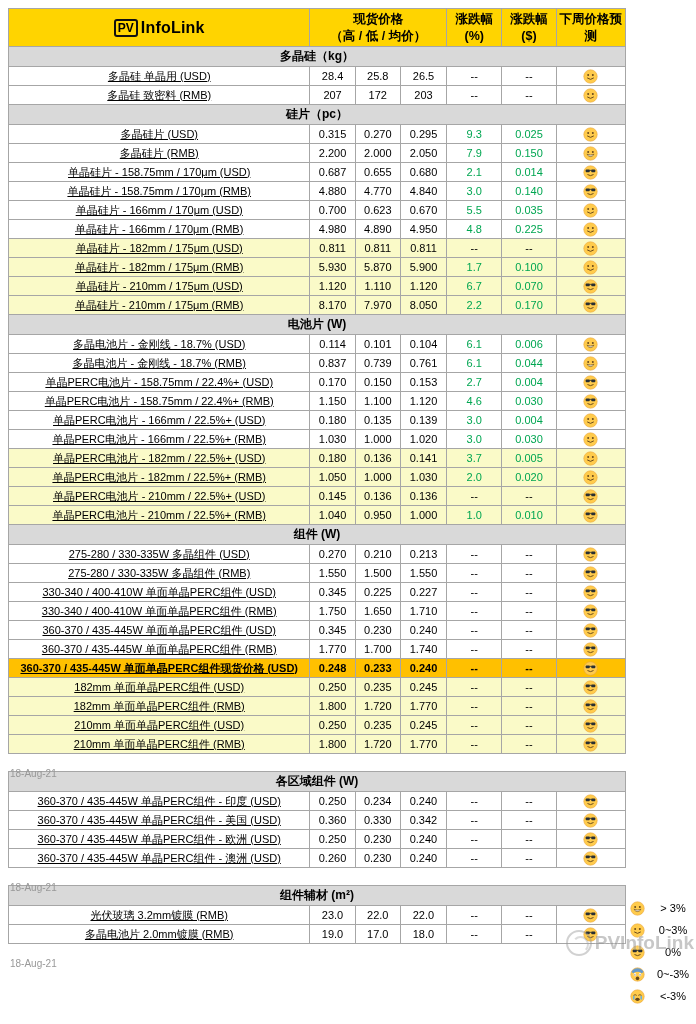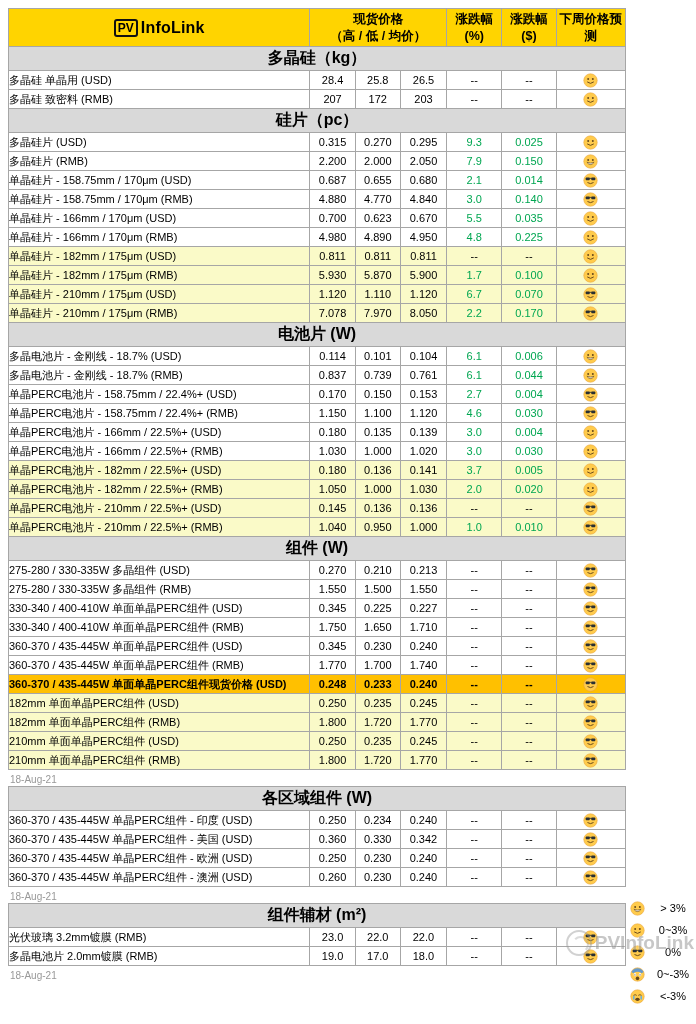--- a/index.html
+++ b/index.html
@@ -34,35 +34,35 @@
   .logo-cell { vertical-align:middle; }
   .logo-wrap { display:flex; align-items:center; justify-content:center; gap:3px; }
   .pv-box {
     display:inline-block; border:2px solid #111; border-radius:3px;
     font-size:12px; font-weight:800; padding:0 2px; line-height:14px;
   }
   .logo-text { font-size:16px; font-weight:800; letter-spacing:0.2px; }
 
   tr.section-row td {
     background:var(--section-gray,#D9D9D9);
-    font-weight:bold; font-size:16px; text-align:center;
+    font-weight:bold; font-size:12px; text-align:center;
     height:16px; padding:1px 0;
   }
   tr.data-row td { height:19px; font-size:11px; background:#fff; }
-  tr.data-row td.name { text-align:left; padding-left:0; white-space:nowrap; overflow:hidden; }
+  tr.data-row td.name { text-align:center; padding-left:0; white-space:nowrap; overflow:hidden;text-decoration:underline; }
   tr.data-row td.num  { text-align:center; }
   tr.data-row td.green { color:var(--positive-green,#00A651); }
   tr.data-row td.fc { text-align:center; }
   tr.data-row td.fc svg { vertical-align:middle; }
 
   tr.hl-yellow td { background:var(--highlight-yellow,#FAFAC8); }
   tr.hl-orange td { background:var(--highlight-orange,#FFC000); font-weight:bold; }
 
   .date {
-    font-size:10px; color:#999; padding:4px 0 3px 2px; height:16px;
+    font-size:10px; color:#999; padding:14px 0 3px 2px; height:16px;
   }
 
   .legend {
     position:absolute; left:630px; top:897px; width:66px;
     display:flex; flex-direction:column;
   }
   .legend-entry { display:flex; align-items:center; height:22px; gap:5px; }
   .legend-entry .lg-label { flex:1; font-size:11px; text-align:center; white-space:nowrap; }
   .legend-entry svg { flex:0 0 auto; }
 
@@ -284,21 +284,21 @@
             <td class="fc"><svg width="15" height="15" viewBox="0 0 20 20">
                 <circle cx="10" cy="10" r="9" fill="#FFCB4C" stroke="#E6A23C" stroke-width="0.7"></circle>
                 <rect x="3.6" y="6" width="5.4" height="3.8" rx="1" fill="#292F33"></rect>
                 <rect x="11" y="6" width="5.4" height="3.8" rx="1" fill="#292F33"></rect>
                 <rect x="8.6" y="6.5" width="2.8" height="1.1" fill="#292F33"></rect>
                 <path d="M6.4 13 Q10 15.6 13.6 13" stroke="#65471B" stroke-width="1.3" fill="none" stroke-linecap="round"></path>
               </svg></td>
           </tr>
           <tr class="data-row hl-yellow">
             <td class="name">单晶硅片 - 210mm / 175μm (RMB)</td>
-            <td class="num">7.078</td>
+            <td class="num">8.170</td>
             <td class="num">7.970</td>
             <td class="num">8.050</td>
             <td class="num green">2.2</td>
             <td class="num green">0.170</td>
             <td class="fc"><svg width="15" height="15" viewBox="0 0 20 20">
                 <circle cx="10" cy="10" r="9" fill="#FFCB4C" stroke="#E6A23C" stroke-width="0.7"></circle>
                 <rect x="3.6" y="6" width="5.4" height="3.8" rx="1" fill="#292F33"></rect>
                 <rect x="11" y="6" width="5.4" height="3.8" rx="1" fill="#292F33"></rect>
                 <rect x="8.6" y="6.5" width="2.8" height="1.1" fill="#292F33"></rect>
                 <path d="M6.4 13 Q10 15.6 13.6 13" stroke="#65471B" stroke-width="1.3" fill="none" stroke-linecap="round"></path>

